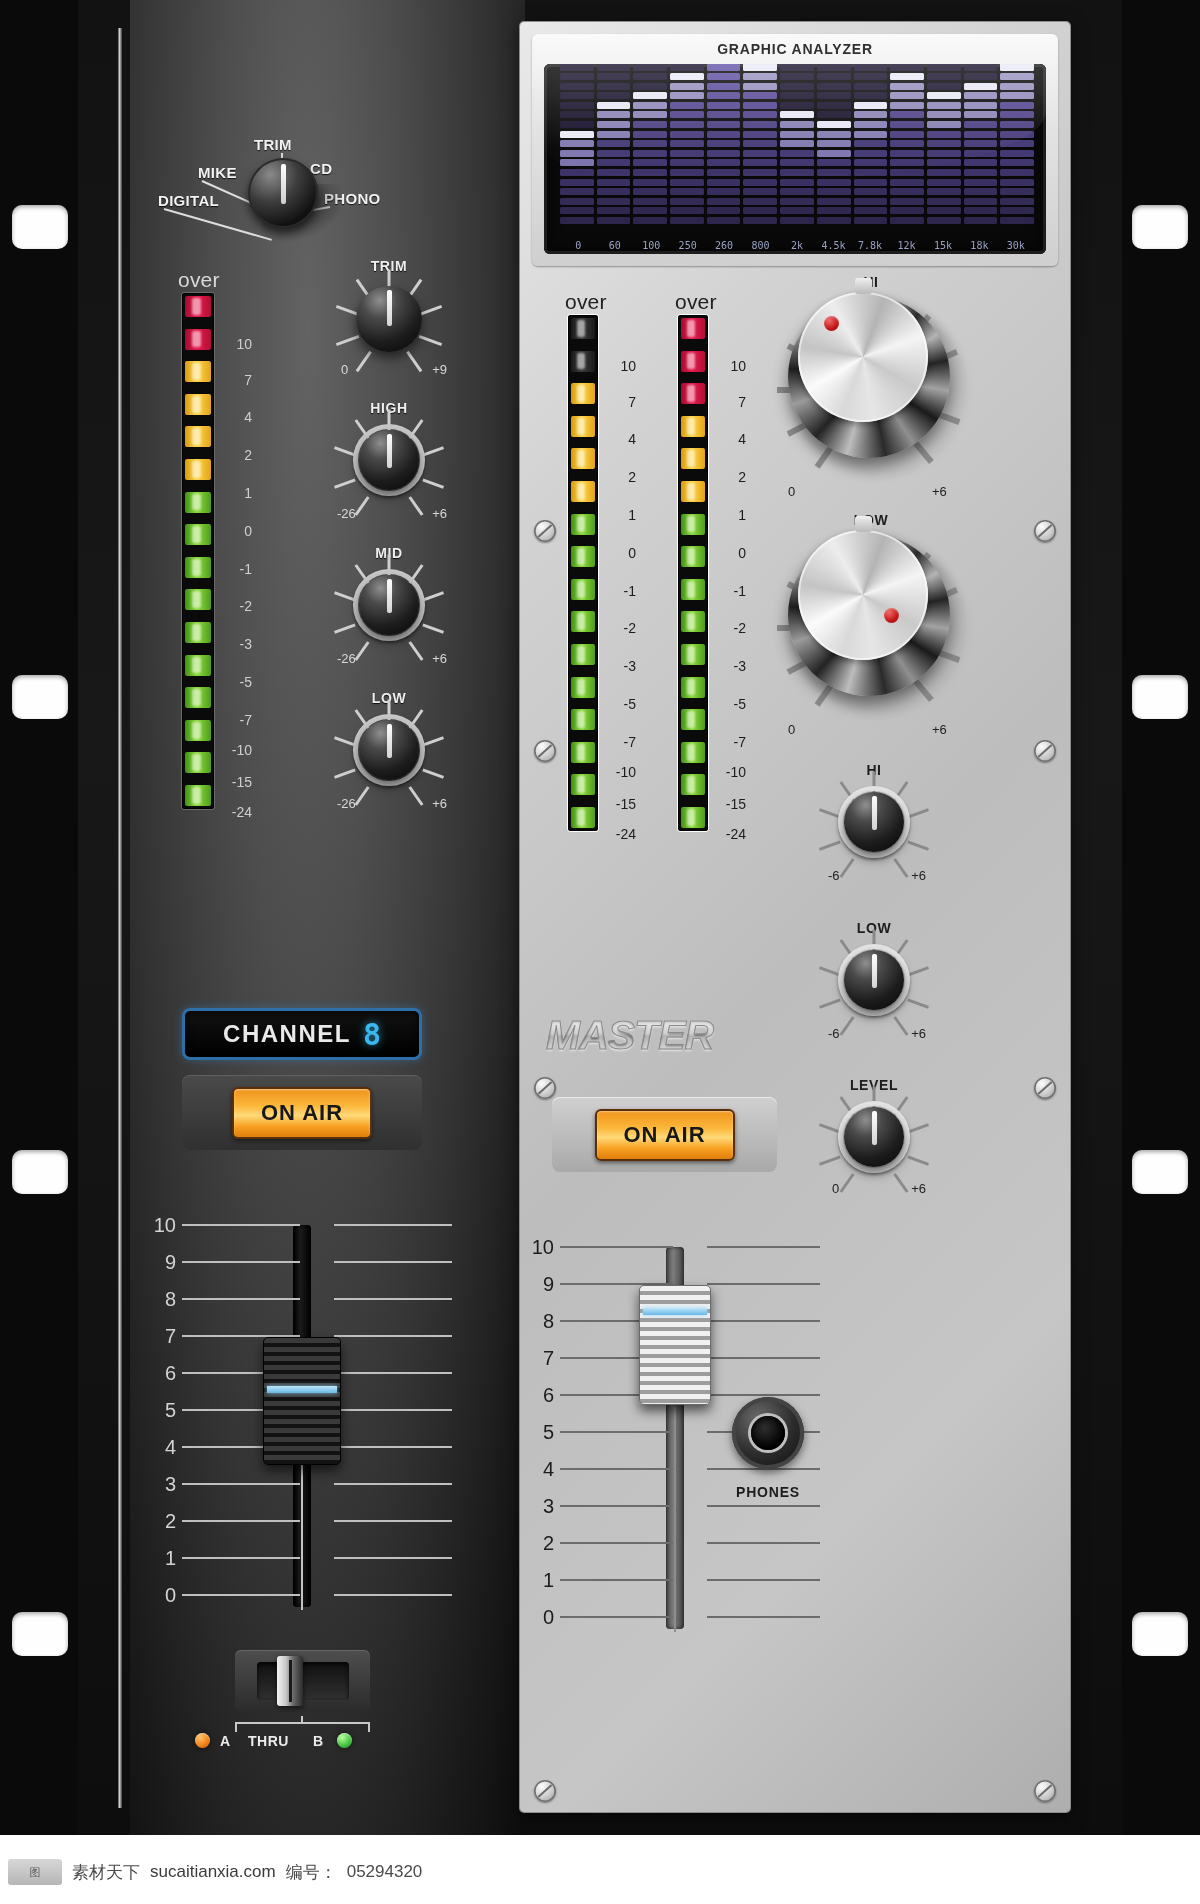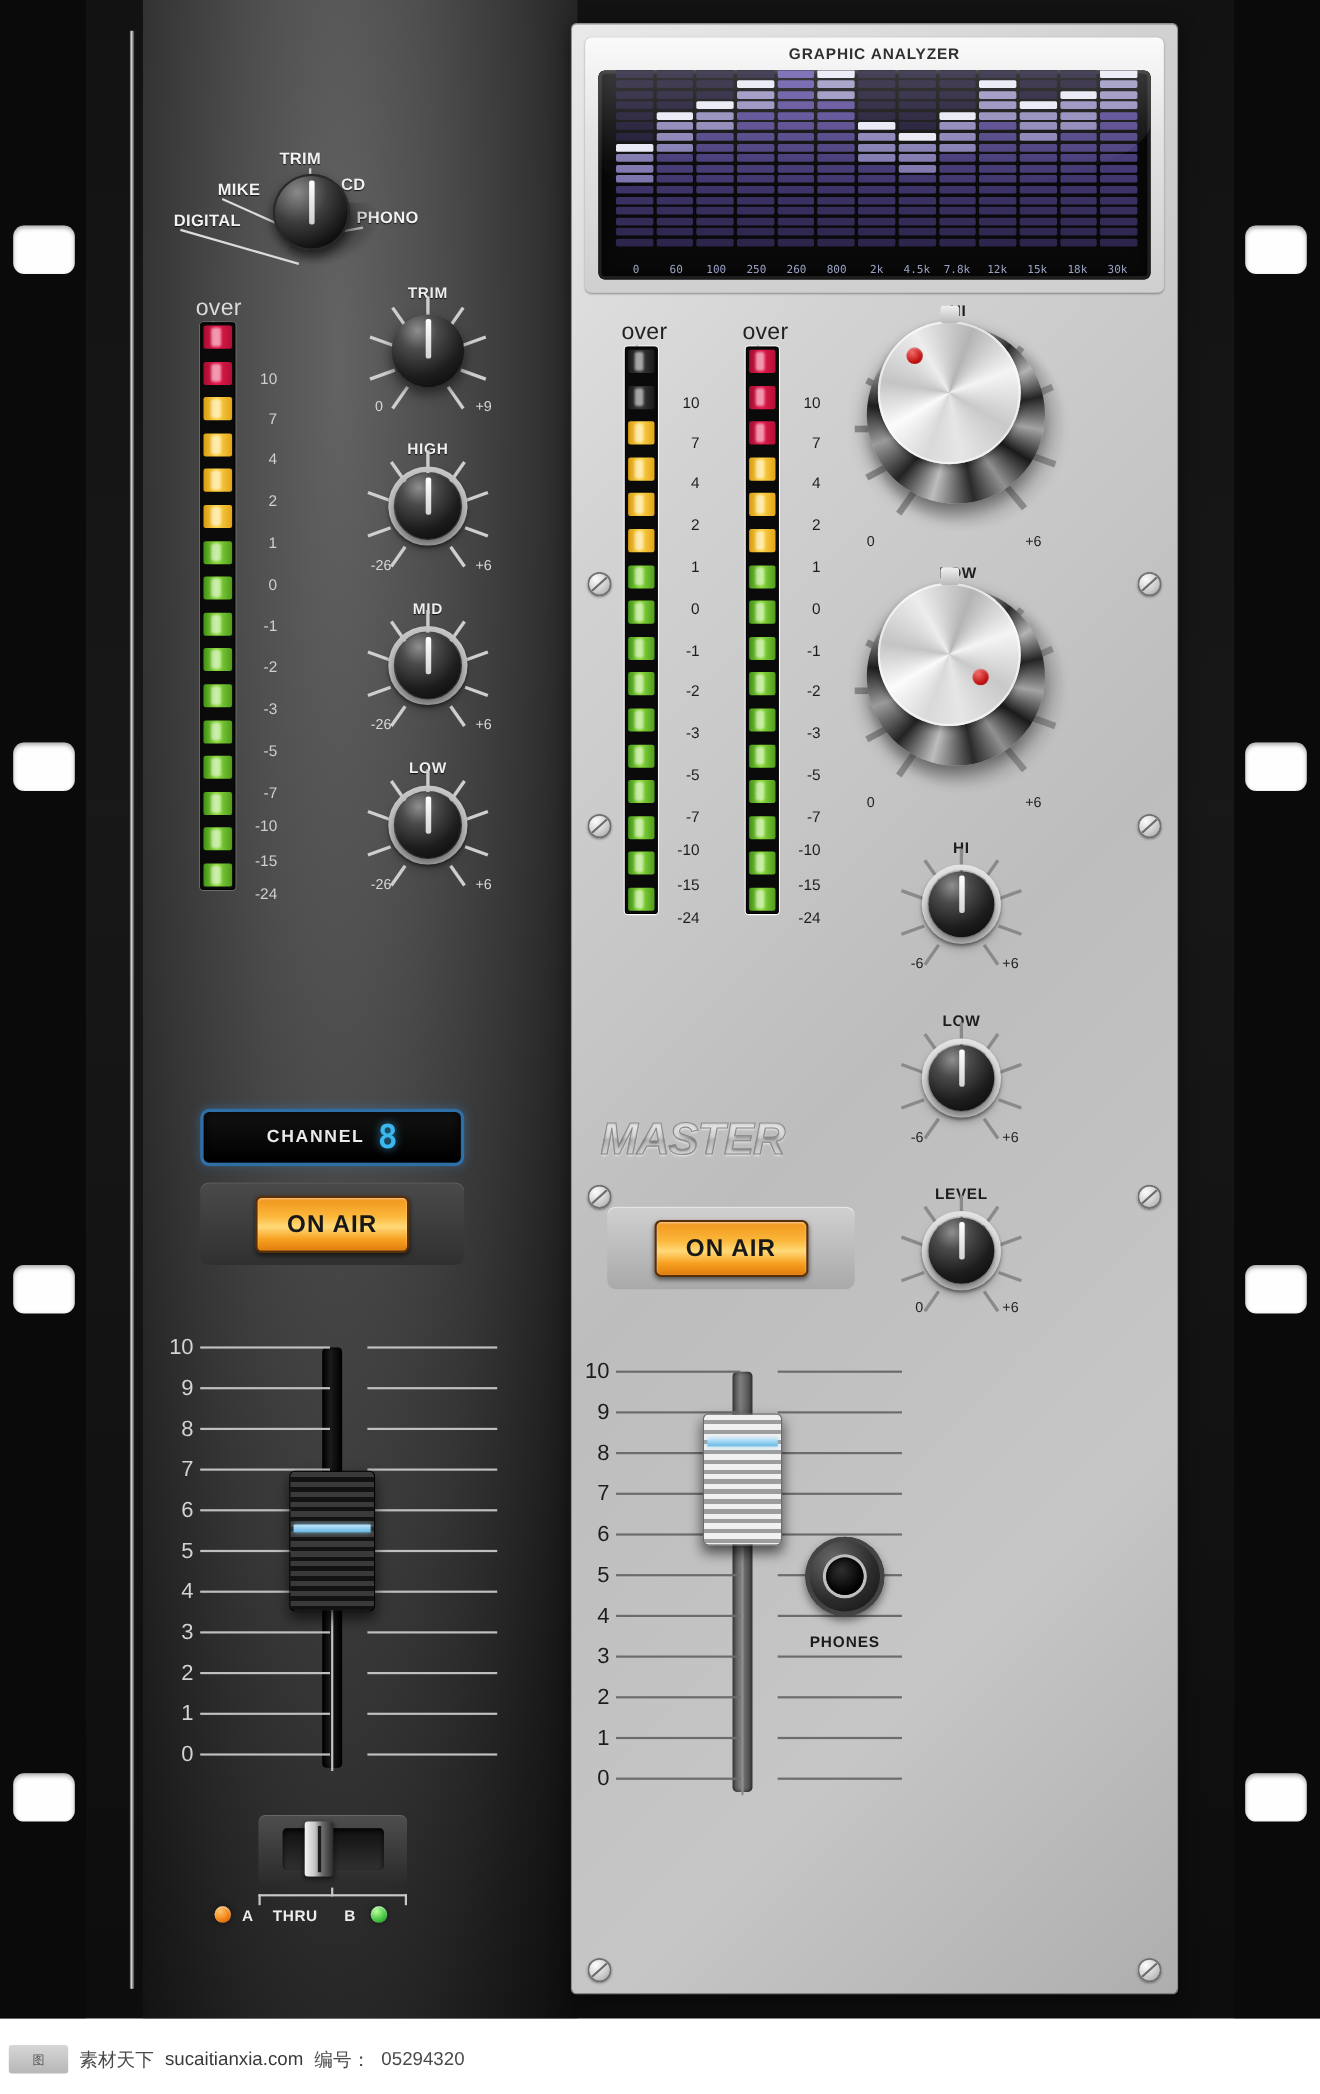--- a/index.html
+++ b/index.html
@@ -270,21 +270,21 @@
   #channel-badge {
     position: absolute; left: 52px; top: 1008px;
     width: 240px; height: 52px;
     background: linear-gradient(180deg,#121212,#000);
     border: 3px solid #2f6fa8;
     border-radius: 8px;
     box-shadow: 0 0 10px rgba(60,140,220,.35), inset 0 0 8px rgba(0,0,0,.9);
     display: flex; align-items: center; justify-content: center; gap: 12px;
   }
   #channel-badge .ch-text {
-    color: #e9e9e9; font-size: 16px; font-weight: bold; letter-spacing: 1.5px;
+    color: #e9e9e9; font-size: 24px; font-weight: bold; letter-spacing: 1.5px;
   }
   #channel-badge .ch-num {
     color: #3bb7f0; font-size: 30px; font-weight: bold;
     font-family: "DejaVu Sans Mono", monospace;
     text-shadow: 0 0 8px rgba(59,183,240,.7);
   }
 
   .onair-plate {
     position: absolute; border-radius: 8px;
     display:flex; align-items:center; justify-content:center;

